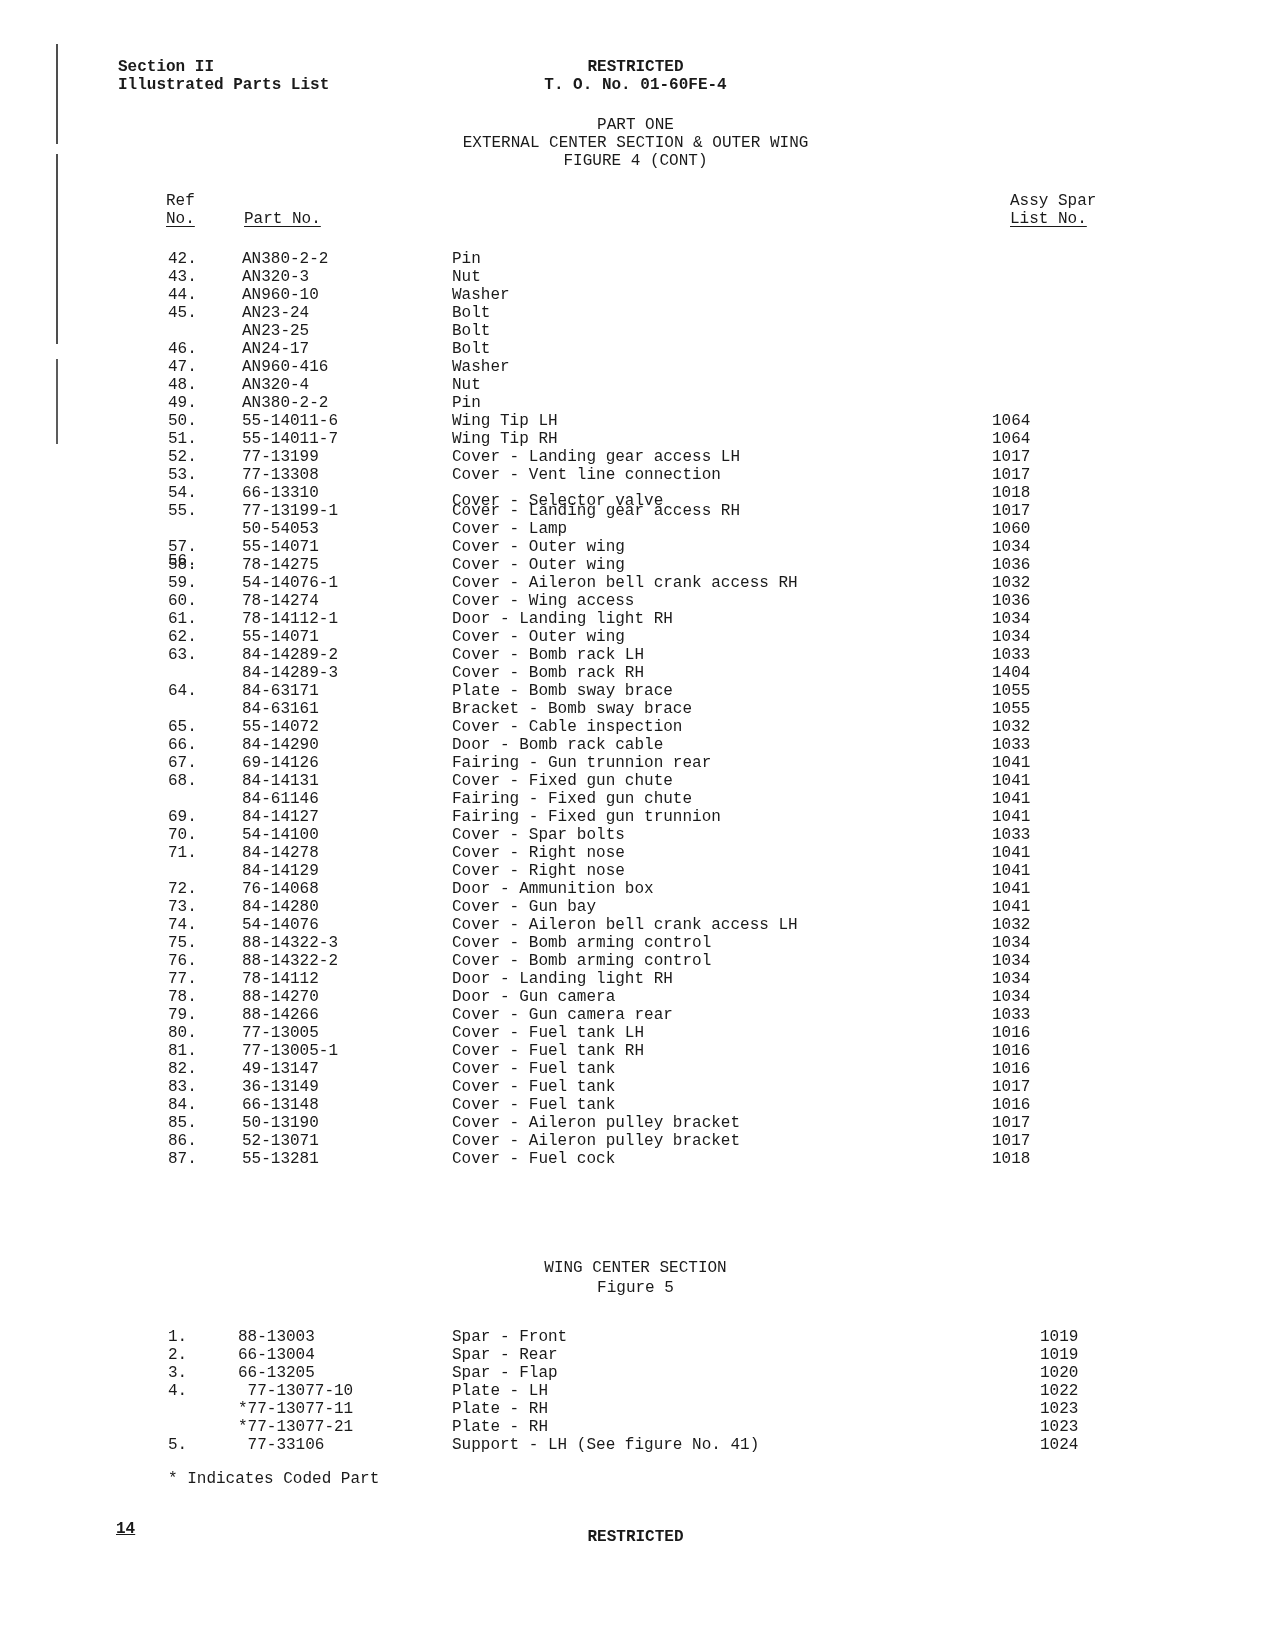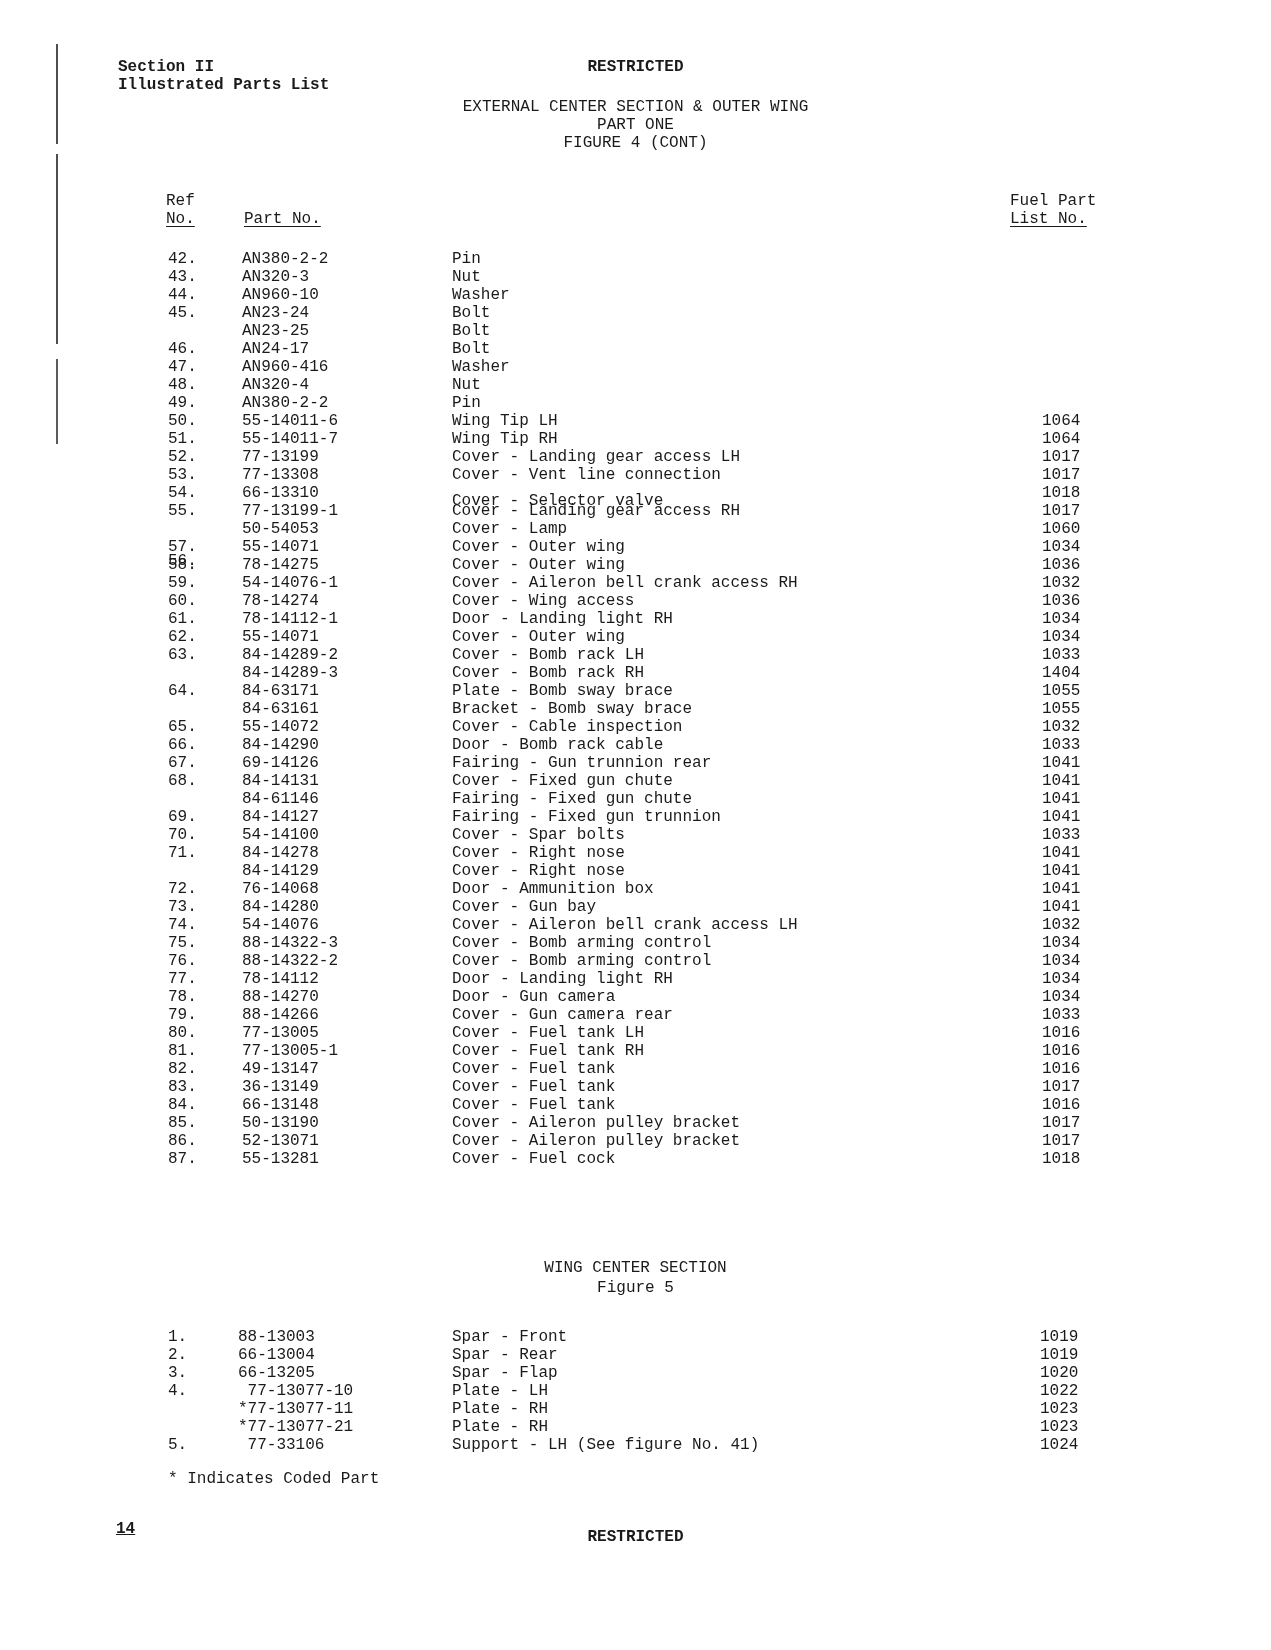--- a/index.html
+++ b/index.html
@@ -18,52 +18,53 @@
     .hdr-center .gap { height: 22px; }
     .hdr-center .sub { font-weight: normal; }
     .col-heads { position: absolute; top: 192px; left: 0; width: 1271px; height: 40px; }
     .ch { position: absolute; line-height: 18px; }
     .ch u { text-decoration: underline; text-underline-offset: 3px; }
     .rows { position: absolute; top: 250px; left: 0; width: 1271px; }
     .row { position: relative; height: 18px; line-height: 18px; }
     .c-ref { position: absolute; left: 168px; }
     .c-part { position: absolute; left: 242px; }
     .c-desc { position: absolute; left: 452px; }
-    .c-assy { position: absolute; left: 1042px; }
+    .c-assy { position: absolute; left: 992px; }
     .sec2-title { position: absolute; left: 0; width: 1271px; top: 1258px; text-align: center; line-height: 20px; }
     .rows2 { position: absolute; top: 1328px; left: 0; width: 1271px; }
     .rows2 .c-assy { left: 1040px; }
     .rows2 .c-part { left: 238px; }
     .note { position: absolute; left: 168px; top: 1470px; }
     .footer-page { position: absolute; left: 116px; top: 1520px; font-weight: bold; text-decoration: underline; }
     .footer-center { position: absolute; left: 0; width: 1271px; top: 1528px; text-align: center; font-weight: bold; }
   </style>
 </head>
 <body>
 
 <div class="margin-line"></div>
 
 <div class="hdr-left">
   <div>Section II</div>
   <div>Illustrated Parts List</div>
 </div>
 
 <div class="hdr-center">
   <div>RESTRICTED</div>
+  <div>T. O. No. 01-60FE-4</div>
   <div class="gap"></div>
+  <div class="sub">PART ONE</div>
   <div class="sub">EXTERNAL CENTER SECTION &amp; OUTER WING</div>
-  <div class="sub">PART ONE</div>
   <div class="sub">FIGURE 4 (CONT)</div>
 </div>
 
 <div class="col-heads">
   <div class="ch" style="left:166px;top:0">Ref</div>
   <div class="ch" style="left:166px;top:18px"><u>No.</u></div>
   <div class="ch" style="left:244px;top:18px"><u>Part No.</u></div>
-  <div class="ch" style="left:1010px;top:0">Fuel Part</div>
+  <div class="ch" style="left:1010px;top:0">Assy Spar</div>
   <div class="ch" style="left:1010px;top:18px"><u>List No.</u></div>
 </div>
 
 <div class="rows" id="rows-fig4">
     <div class="row">
       <span class="c-ref" style="white-space: pre;">42.</span>
       <span class="c-part" style="white-space: pre;">AN380-2-2</span>
       <span class="c-desc" style="white-space: pre;">Pin</span>
       <span class="c-assy" style="white-space: pre;"></span>
     </div>

